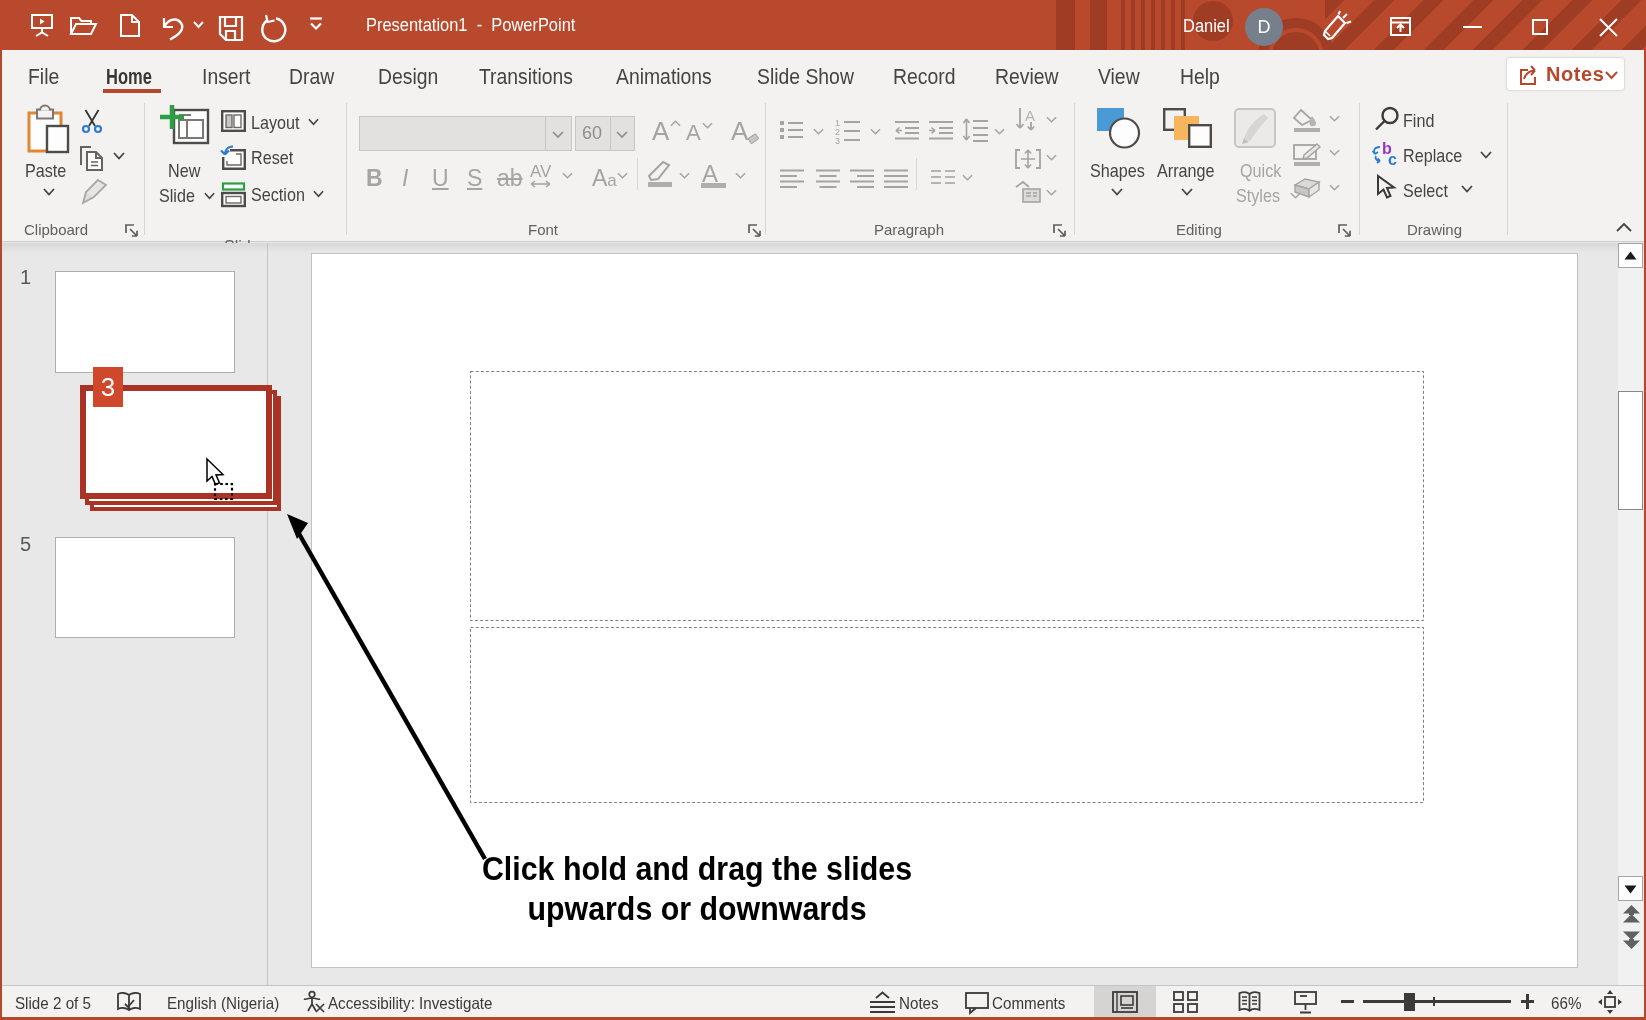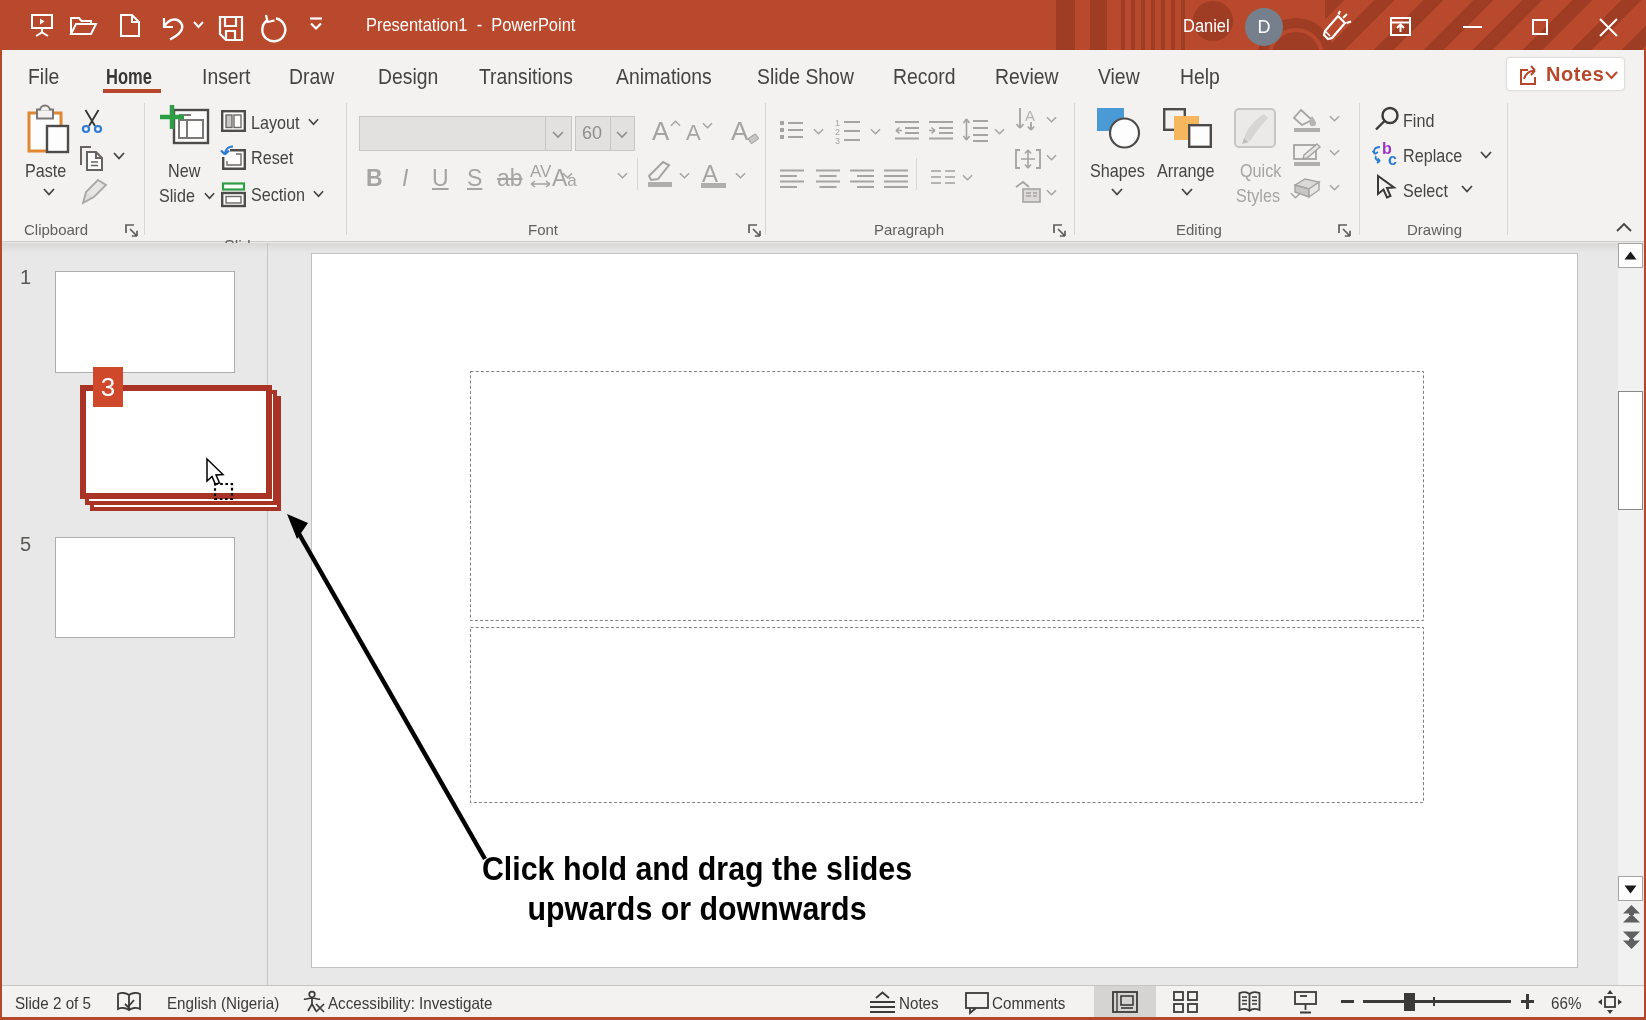--- a/index.html
+++ b/index.html
@@ -231,21 +231,21 @@
   <div class="a" style="left:432px;top:69px;font-size:23px;text-decoration:underline;color:#a6a4a2">U</div>
   <div class="a" style="left:467px;top:69px;font-size:23px;text-decoration:underline;color:#a6a4a2">S</div>
   <div class="a" style="left:497px;top:69px;font-size:23px;text-decoration:line-through;color:#a6a4a2">ab</div>
   <svg style="left:530px;top:66px" width="28" height="28" viewBox="0 0 28 28">
     <text x="0" y="15" font-size="17" fill="#a6a4a2" font-family="Liberation Sans">AV</text>
     <path d="M1 22 H20 M1 22 L5 19 M1 22 L5 25 M20 22 L16 19 M20 22 L16 25" stroke="#a6a4a2" stroke-width="1.5" fill="none"></path>
   </svg>
   <svg style="left:562px;top:76px" width="11" height="7" viewBox="0 0 12 7">
       <path d="M1 1 L6 6 L11 1" fill="none" stroke="#a6a4a2" stroke-width="1.6"></path>
     </svg>
-  <div class="a" style="left:552px;top:69px;font-size:23px;color:#a6a4a2">A<span style="font-size:17px">a</span></div>
+  <div class="a" style="left:592px;top:69px;font-size:23px;color:#a6a4a2">A<span style="font-size:17px">a</span></div>
   <svg style="left:617px;top:76px" width="11" height="7" viewBox="0 0 12 7">
       <path d="M1 1 L6 6 L11 1" fill="none" stroke="#a6a4a2" stroke-width="1.6"></path>
     </svg>
   <div class="a" style="left:637px;top:62px;width:1px;height:32px;background:#d8d6d4"></div>
   <svg style="left:647px;top:64px" width="26" height="28" viewBox="0 0 26 28">
     <path d="M2 16 L16 2 L22 5 L11 19 L4 20 Z" fill="none" stroke="#a6a4a2" stroke-width="2"></path>
     <rect x="1" y="22" width="24" height="5" fill="#b0aeac"></rect>
   </svg>
   <svg style="left:679px;top:76px" width="11" height="7" viewBox="0 0 12 7">
       <path d="M1 1 L6 6 L11 1" fill="none" stroke="#a6a4a2" stroke-width="1.6"></path>

